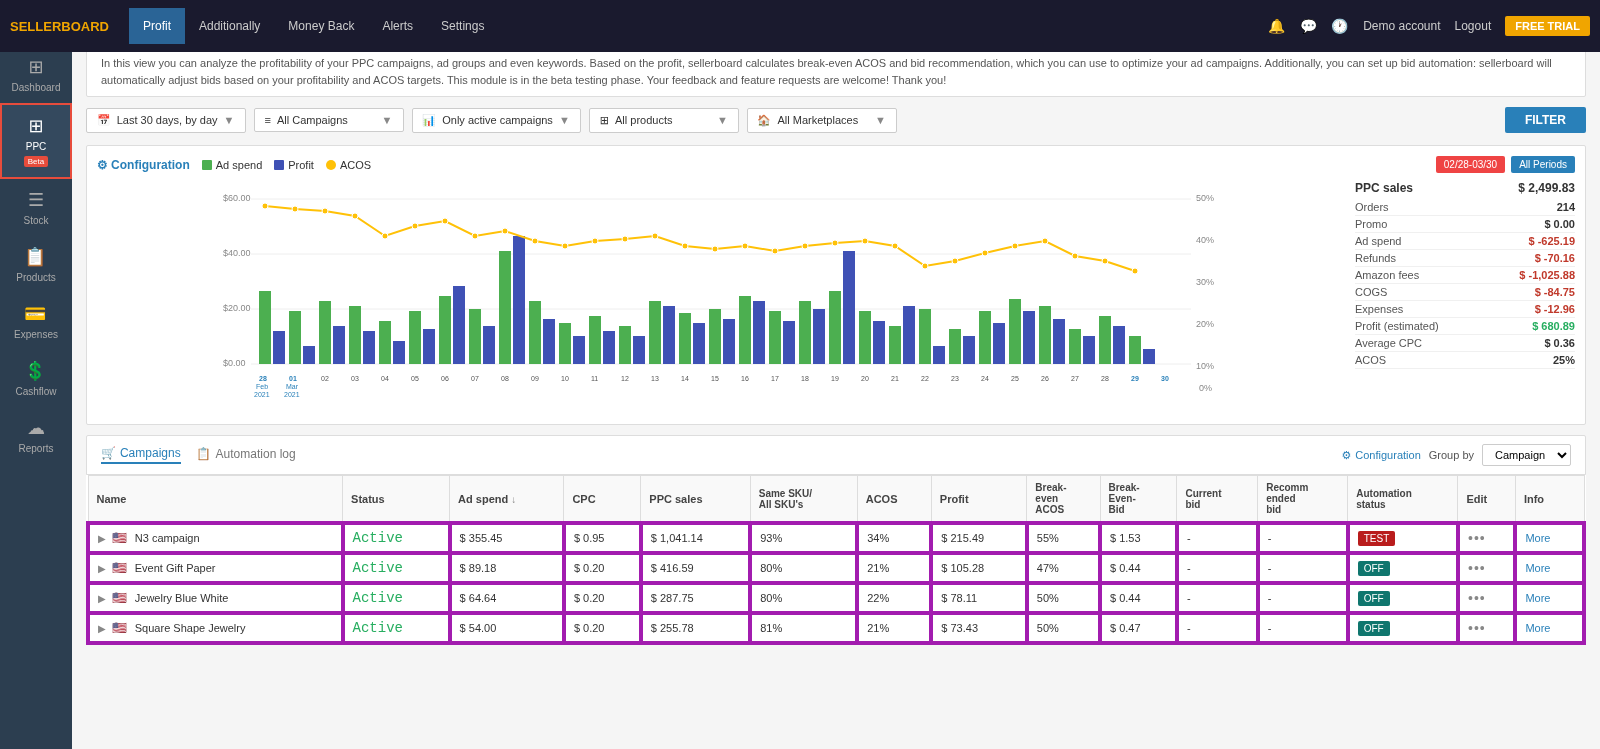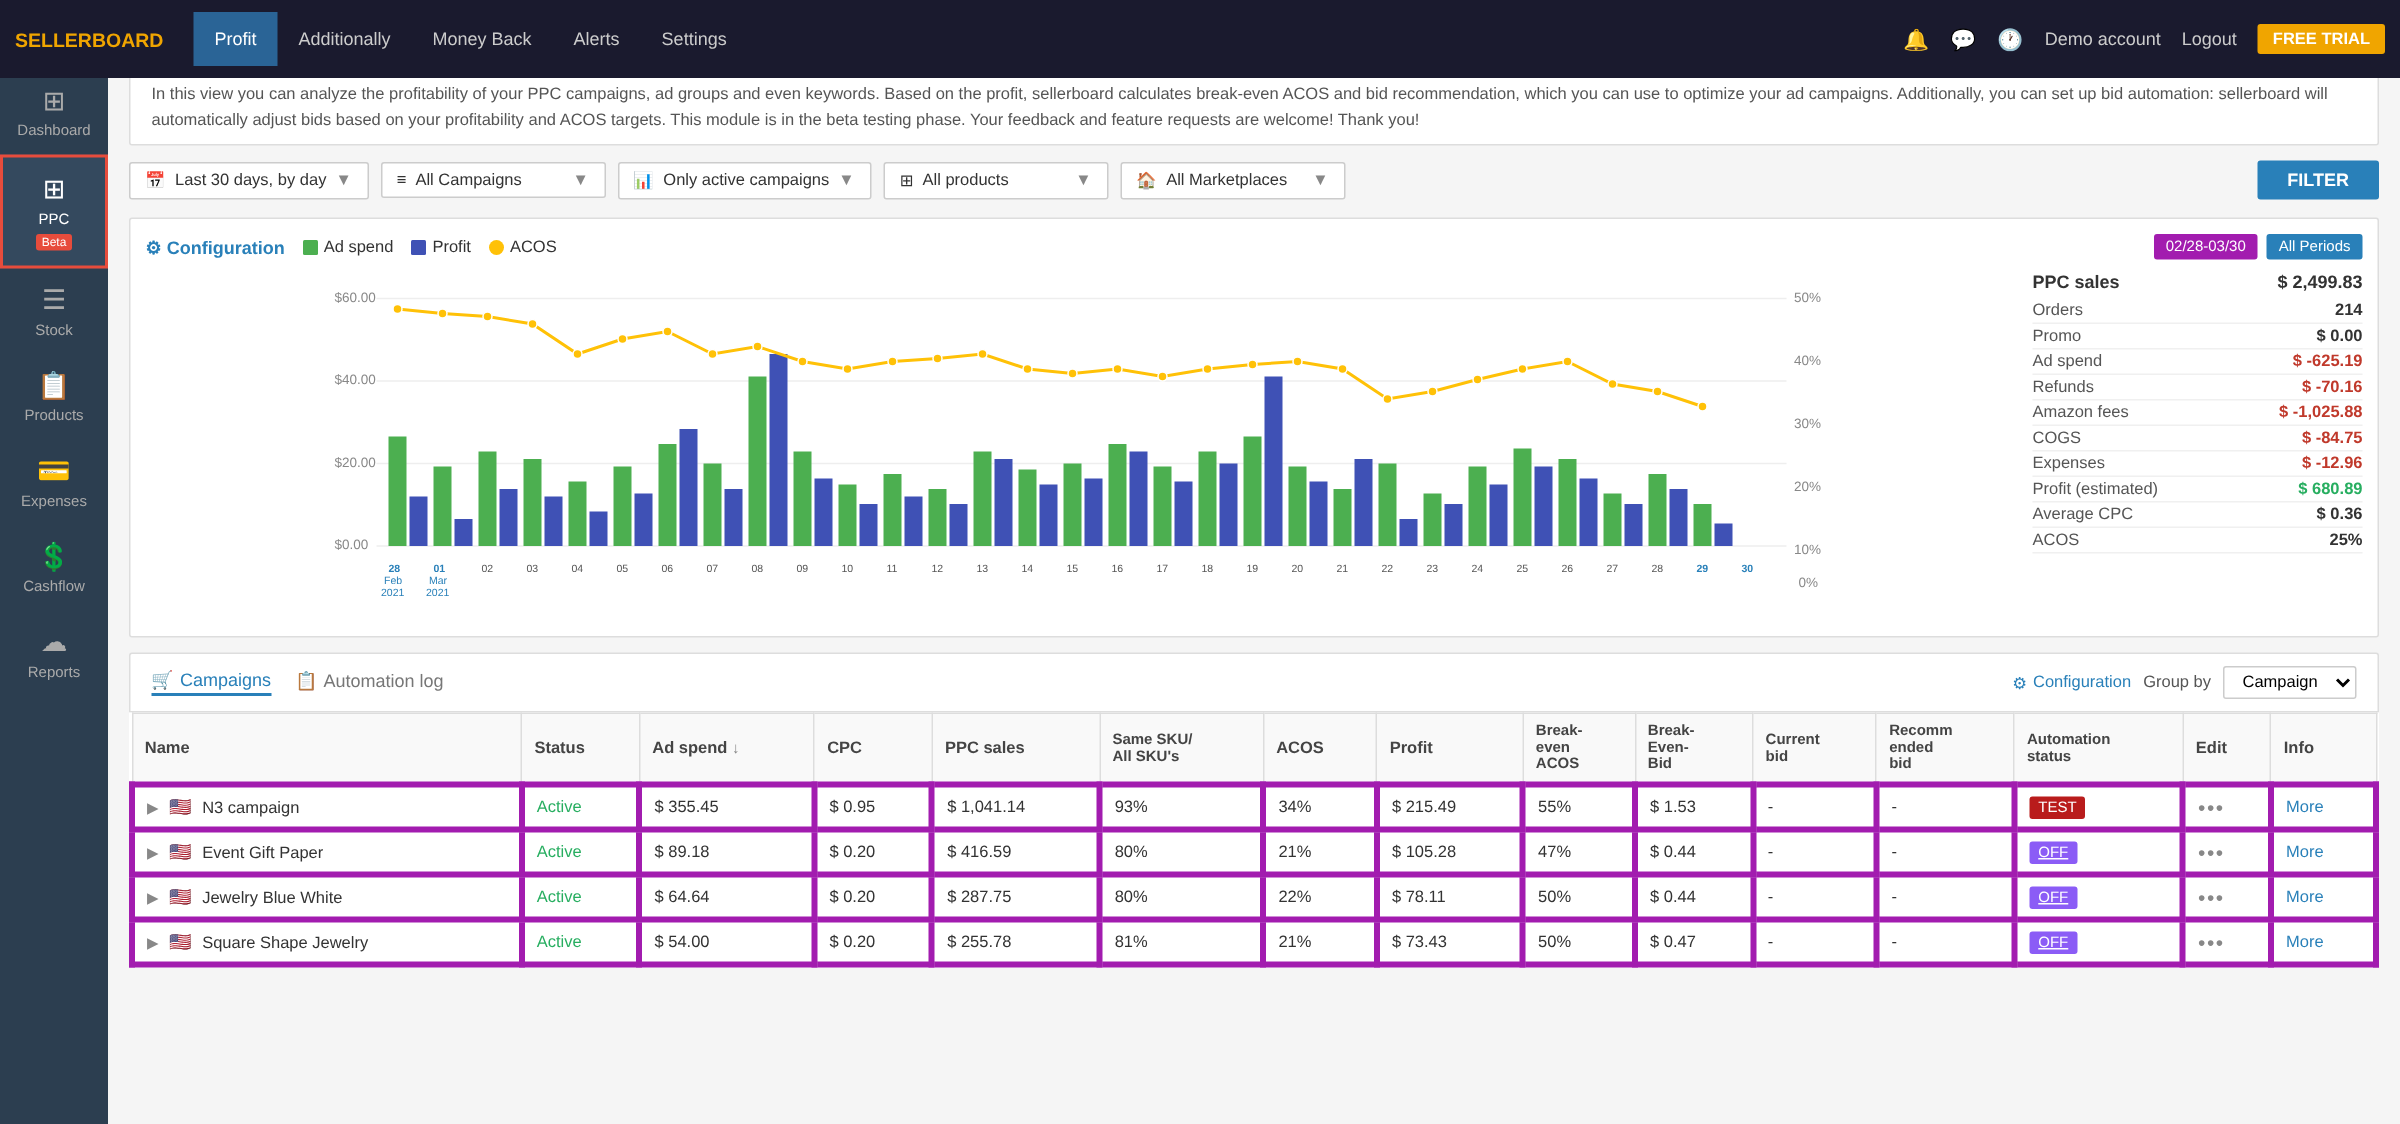--- a/index.html
+++ b/index.html
@@ -54,21 +54,21 @@
     .filter-btn { background: #2980b9; color: #fff; border: none; padding: 6px 20px; font-size: 12px; font-weight: bold; cursor: pointer; border-radius: 2px; margin-left: auto; }
 
     
     .chart-section { background: #fff; border: 1px solid #ddd; padding: 10px; margin-bottom: 10px; border-radius: 2px; }
     .chart-header { display: flex; align-items: center; justify-content: space-between; margin-bottom: 8px; }
     .chart-title { color: #2980b9; font-size: 12px; font-weight: bold; }
     .chart-legend { display: flex; align-items: center; gap: 12px; font-size: 11px; }
     .legend-item { display: flex; align-items: center; gap: 4px; }
     .legend-dot { width: 10px; height: 10px; border-radius: 1px; }
     .chart-right { display: flex; gap: 6px; align-items: center; }
-    .date-btn { background: #a21caf; color: #fff; border: none; font-size: 10px; padding: 3px 8px; cursor: pointer; border-radius: 2px; }
+    .date-btn { background: #ef4444; color: #fff; border: none; font-size: 10px; padding: 3px 8px; cursor: pointer; border-radius: 2px; }
     .all-periods-btn { background: #2980b9; color: #fff; border: none; font-size: 10px; padding: 3px 8px; cursor: pointer; border-radius: 2px; }
 
     
     .chart-area { display: flex; gap: 10px; }
     .chart-canvas { flex: 1; position: relative; }
     .chart-stats { width: 220px; flex-shrink: 0; font-size: 11px; }
     .stat-row { display: flex; justify-content: space-between; padding: 2px 0; border-bottom: 1px solid #f0f0f0; }
     .stat-label { color: #555; }
     .stat-value { font-weight: bold; color: #333; }
     .stat-header { display: flex; justify-content: space-between; font-weight: bold; font-size: 12px; margin-bottom: 4px; }
@@ -81,22 +81,22 @@
     .tab-item.inactive { color: #777; }
     .tabs-right { display: flex; align-items: center; gap: 8px; }
     .config-btn { color: #2980b9; font-size: 11px; cursor: pointer; display: flex; align-items: center; gap: 4px; }
     .group-by-label { font-size: 11px; color: #555; }
     .group-by-select { border: 1px solid #ccc; background: #fff; padding: 3px 8px; font-size: 11px; cursor: pointer; border-radius: 2px; }
 
     
     .data-table { width: 100%; background: #fff; border: 1px solid #ddd; border-top: none; border-collapse: collapse; }
     .data-table th { background: #f9f9f9; border: 1px solid #ddd; padding: 6px 8px; font-size: 11px; text-align: left; font-weight: bold; color: #444; }
     .data-table td { border: 4px solid #a21caf; padding: 5px 8px; font-size: 11px; color: #333; }
-    .status-active { color: #27ae60; font-size: 11px; }
-    .off-badge { background: #8b5cf6; color: #fff; font-size: 10px; padding: 2px 6px; border-radius: 2px; text-decoration: underline; }
+    .status-active { color: #27ae60; font-size: 14px; font-family: Liberation Mono, monospace; }
+    .off-badge { background: #0f766e; color: #fff; font-size: 10px; padding: 2px 6px; border-radius: 2px; }
     .test-badge { background: #b91c1c; color: #fff; font-size: 10px; padding: 2px 6px; border-radius: 2px; }
     .more-link { color: #2980b9; cursor: pointer; font-size: 11px; }
     .dots-btn { color: #888; cursor: pointer; font-size: 14px; letter-spacing: 1px; }
     .flag-icon { font-size: 12px; margin-right: 4px; }
     .expand-arrow { color: #888; margin-right: 4px; font-size: 10px; }
     .sort-arrow { color: #888; font-size: 10px; }
     
     
     svg.bar-chart { width: 100%; height: 220px; }
   </style>

